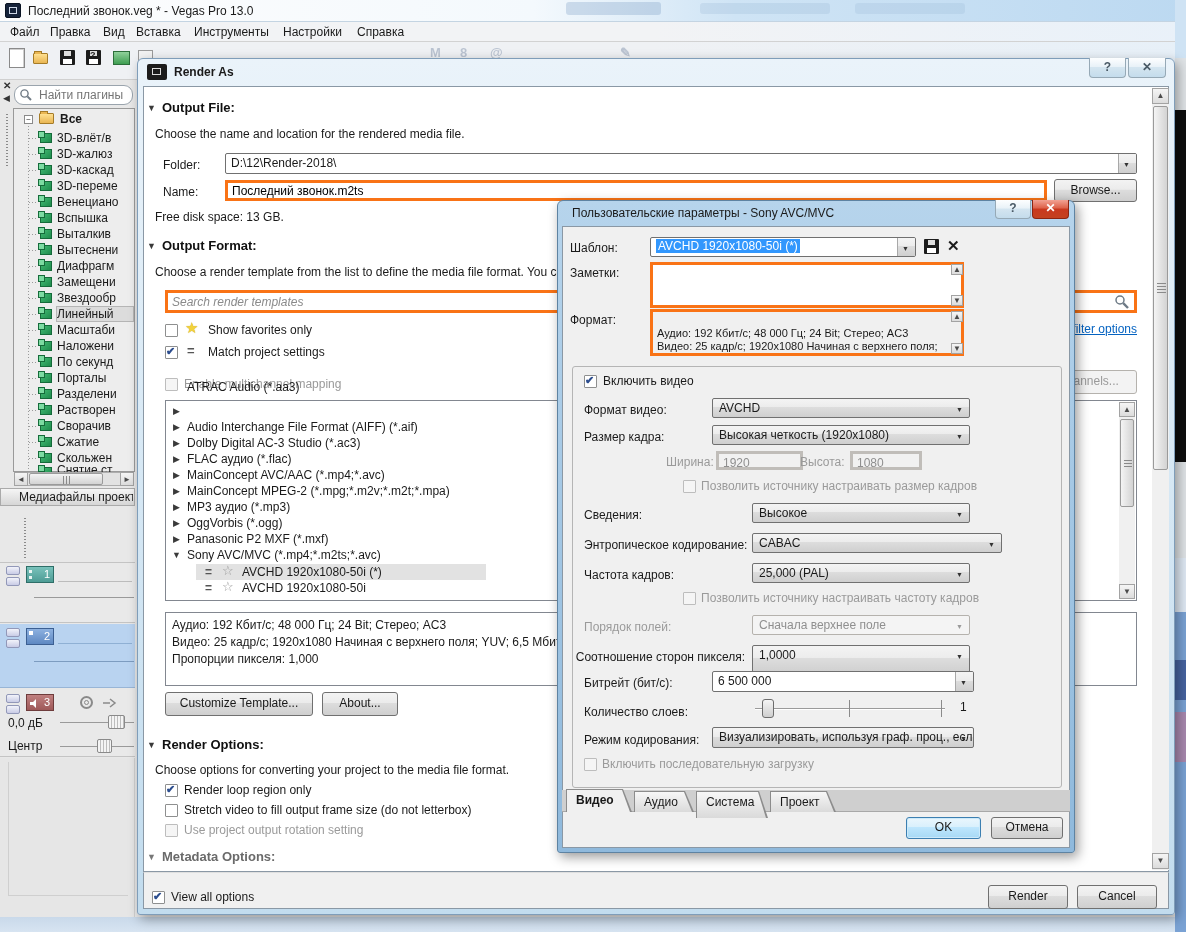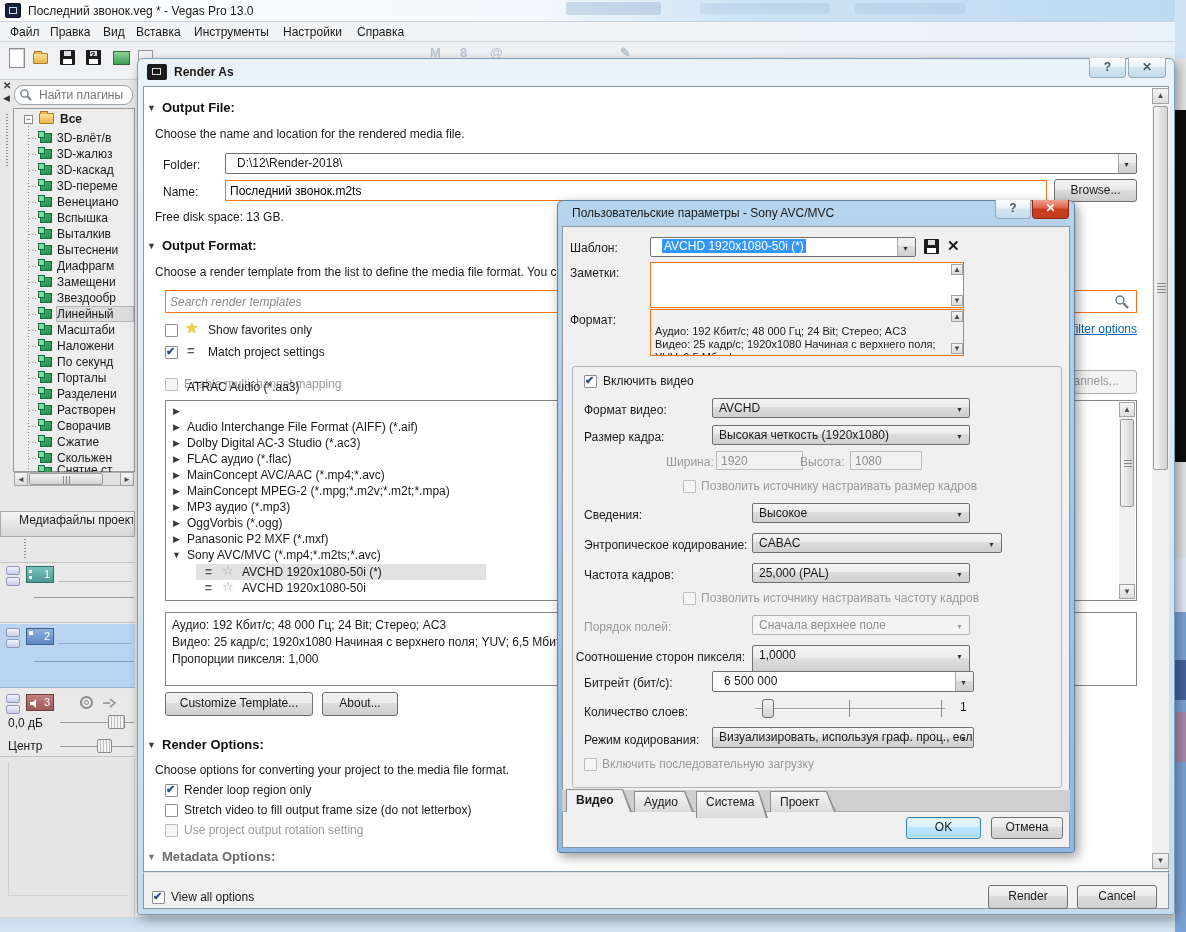--- a/index.html
+++ b/index.html
@@ -12,33 +12,33 @@
   .gray{color:#9a9a9a}
   .bold{font-weight:bold}
   
   .chk{width:13px;height:13px;background:#fff;border:1px solid #8e8f8f;border-radius:1px}
   .chk.checked::after{content:"✔";position:absolute;left:0px;top:-2px;font-size:11px;color:#2c4d8e;font-weight:bold}
   .chk.dis{background:#f5f5f5;border-color:#bdbdbd}
   
   .cmb{border:1px solid #707070;border-radius:2px;background:linear-gradient(#f4f4f4,#ececec 45%,#dddddd 46%,#cfcfcf);
        padding:2px 18px 0 6px;white-space:nowrap;overflow:hidden}
   .cmb::after{content:"▼";font-size:7px;color:#333;position:absolute;right:6px;top:7px}
-  .cmb.edit{background:#fff;padding-left:11px}
+  .cmb.edit{background:#fff;padding-left:5px}
   .cmb.edit::before{content:"";position:absolute;right:0;top:0;bottom:0;width:17px;
        background:linear-gradient(#f4f4f4,#ececec 45%,#dddddd 46%,#cfcfcf);border-left:1px solid #a8a8a8}
   .cmb.dis{background:#f4f4f4;color:#8f8f8f;border-color:#b5b2ad}
   .cmb.dis::after{color:#9a9a9a}
   
   .btn{border:1px solid #707070;border-radius:3px;text-align:center;padding-top:3px;
        background:linear-gradient(#f3f3f3,#ebebeb 45%,#dddddd 46%,#cfcfcf)}
   .btn.dis{color:#9a9a9a;border-color:#b5b2ad;background:#f3f3f3}
   .btn.def{border-color:#3c7fb1;background:linear-gradient(#eaf6fd,#d9f0fc 45%,#bee6fd 46%,#a7d9f5);
        box-shadow:inset 0 0 0 1px #cdeafa}
   
-  .fld{border:1px solid #f97316;background:#fff;padding:2px 4px}
+  .fld{border:3px solid #f97316;background:#fff;padding:2px 4px}
   input.fld{font:12px "Liberation Sans",sans-serif;outline:none;margin:0}
   input.fld.it::placeholder{font-style:italic;color:#8a8a8a}
   input.fld::placeholder{color:#8a8a8a}
   .fld.dis{background:#f1f1f1;color:#8f8f8f;border-color:#c0bdb9}
   
   .hdr{font-weight:bold;font-size:13px;color:#101010}
   .tri{font-size:9px;color:#3a3a3a}
   
   .sbtn{background:linear-gradient(#f5f5f5,#dcdcdc);border:1px solid #a3a3a3;color:#4a4a4a;
         font-size:8px;text-align:center;line-height:13px}
@@ -191,21 +191,21 @@
   <div class="abs plg" style="left:40px;top:467px"></div>
   <span class="abs nowrap" style="left:57px;top:463px;width:76px;height:9px">Снятие ст</span>
 
   <div class="abs z2" style="left:14px;top:472px;width:120px;height:14px;background:#e2e2e2;border:1px solid #adadad"></div>
   <div class="abs sbtn z2" style="left:14px;top:472px;width:14px;height:14px">◄</div>
   <div class="abs sthumb z2" style="left:29px;top:473px;width:74px;height:12px;background:linear-gradient(#f4f4f4,#d3d3d3)">
     <div class="abs grip" style="left:33px;top:2px;width:8px;height:8px;background-image:repeating-linear-gradient(to right,#8a8a8a 0 1px,transparent 1px 3px)"></div>
   </div>
   <div class="abs sbtn z2" style="left:120px;top:472px;width:14px;height:14px">►</div>
 
-  <div class="abs z2" style="left:0;top:511px;width:135px;height:26px;background:linear-gradient(#f5f5f5,#d6d6d6);border:1px solid #aaa">
+  <div class="abs z2" style="left:0;top:488px;width:135px;height:18px;background:linear-gradient(#f5f5f5,#d6d6d6);border:1px solid #aaa">
     <span class="abs nowrap" style="left:18px;top:1px;width:114px">Медиафайлы проект</span>
   </div>
 
   <div class="abs grip" style="left:24px;top:518px;width:2px;height:40px"></div>
 
   <div class="abs" style="left:0;top:562px;width:135px;height:61px;background:#e9e9e9;border-top:1px solid #c4c4c4;border-bottom:1px solid #c4c4c4"></div>
   <div class="abs tbtn" style="left:6px;top:566px"></div>
   <div class="abs tbtn" style="left:6px;top:577px"></div>
   <div class="abs" style="left:26px;top:566px;width:28px;height:17px;background:linear-gradient(#79c2bb,#4d9c95);border:1px solid #2e6e68">
     <span class="abs" style="left:17px;top:1px;font-size:11px;color:#fff">1</span>

